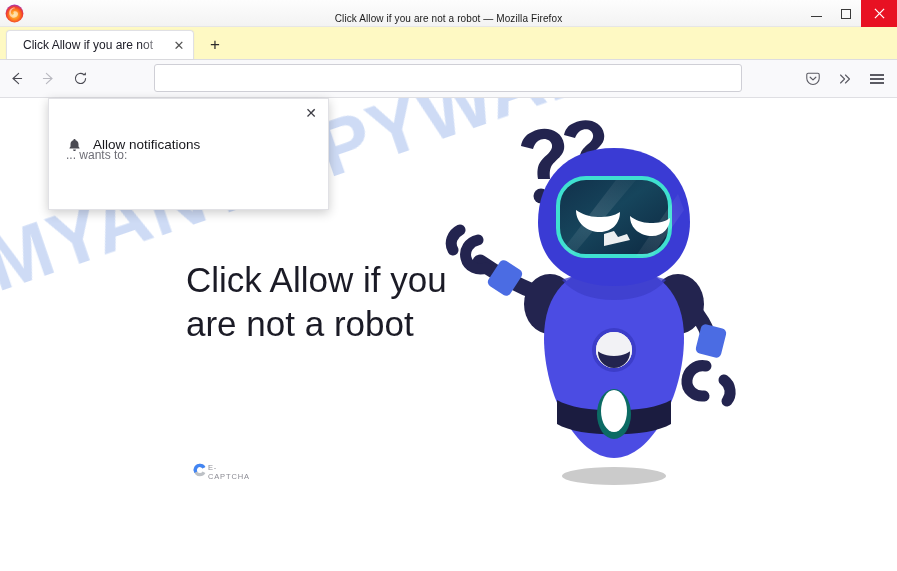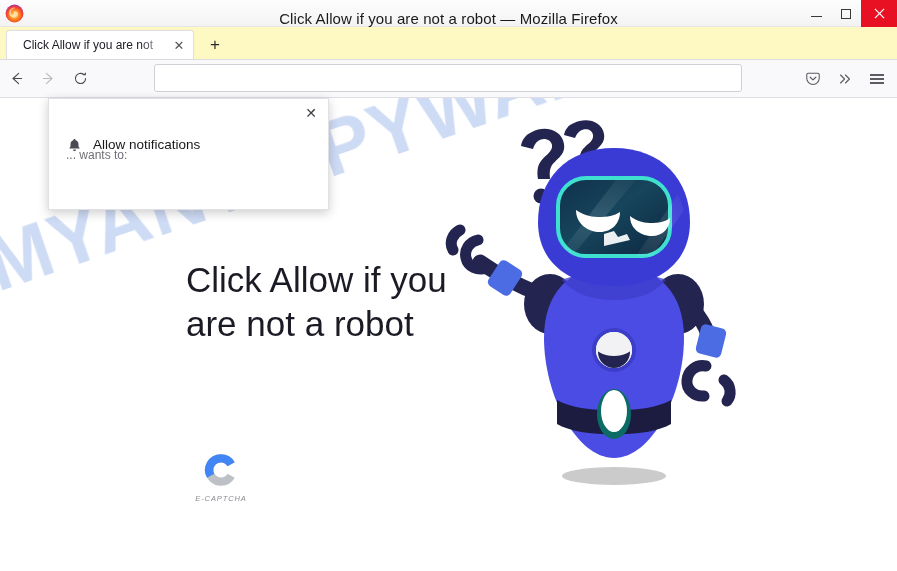--- a/index.html
+++ b/index.html
@@ -15,21 +15,21 @@
   .titlebar {
     position: absolute; left:0; top:0; width:897px; height:27px;
     background: linear-gradient(to bottom, #fdfdfd 0%, #f3f3f3 100%);
     border-bottom: 1px solid #e6e6e6;
     display:flex; align-items:center;
   }
   .ff-logo { position:absolute; left:5px; top:4px; width:19px; height:19px; }
   .title-text {
     position:absolute; left:0; right:0; top:0; height:37px;
     display:flex; align-items:center; justify-content:center;
-    font-size:15px; color:#1a1a1a; letter-spacing:0.1px;border-radius:10px;
+    font-size:10px; color:#1a1a1a; letter-spacing:0.1px;border-radius:10px;
   }
   .win-controls { position:absolute; right:0; top:0; height:27px; display:flex; }
   .win-btn {
     width:30px; height:27px; display:flex; align-items:center; justify-content:center;
     color:#3a3a3a;
   }
   .win-btn.min span { display:block; width:11px; height:1px; background:#3a3a3a; margin-top:6px;}
   .win-btn.max span { display:block; width:10px; height:10px; border:1px solid #3a3a3a; }
   .win-btn.close { width:36px; background:#e81123; color:#fff; }
   .win-btn.close svg { display:block; }
@@ -94,21 +94,21 @@
     letter-spacing:1px; white-space:nowrap;
     filter: blur(0.6px); opacity:0.95;
     text-align:left; padding-left:20px;
   }
   .headline {
     position:absolute; left:186px; top:160px; width:262px;
     font-size:35px; line-height:1.26; color:#1b1b26; font-weight:400;
   }
   .captcha {
     position:absolute; left:192px; top:352px; width:58px;
-    display:flex; flex-direction:column; align-items:center;font-style:italic;
+    display:flex; flex-direction:row; align-items:center;
   }
   .captcha-label {
     margin-top:4px; font-size:7.5px; color:#8b8b93; letter-spacing:0.9px;
   }
   .robot-wrap { position:absolute; left:440px; top:20px; width:320px; height:430px; }
 
   
   .popup {
     position:absolute; left:48px; top:98px; width:281px; height:112px;
     background:#ffffff;

